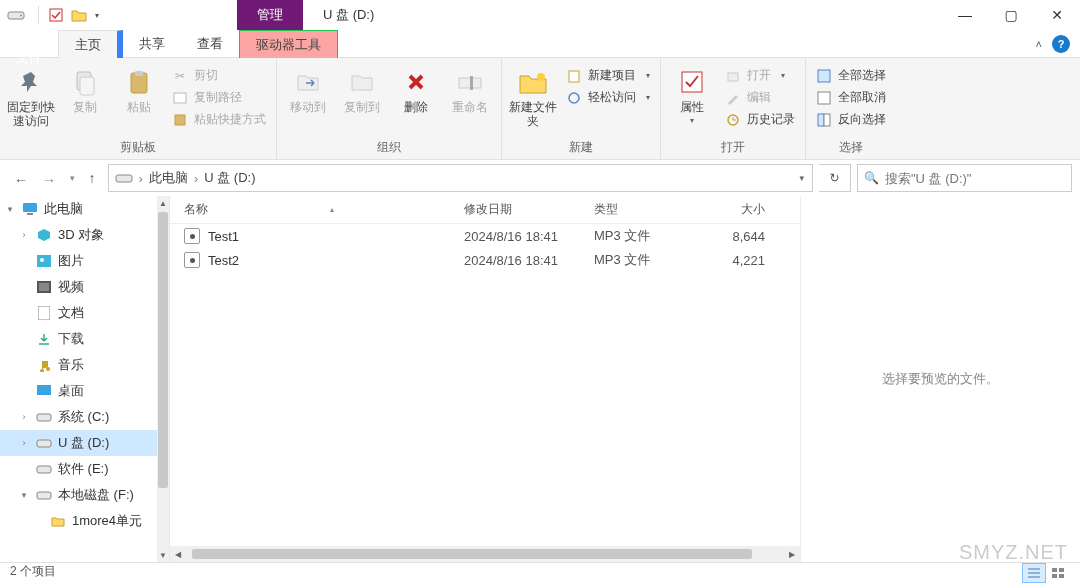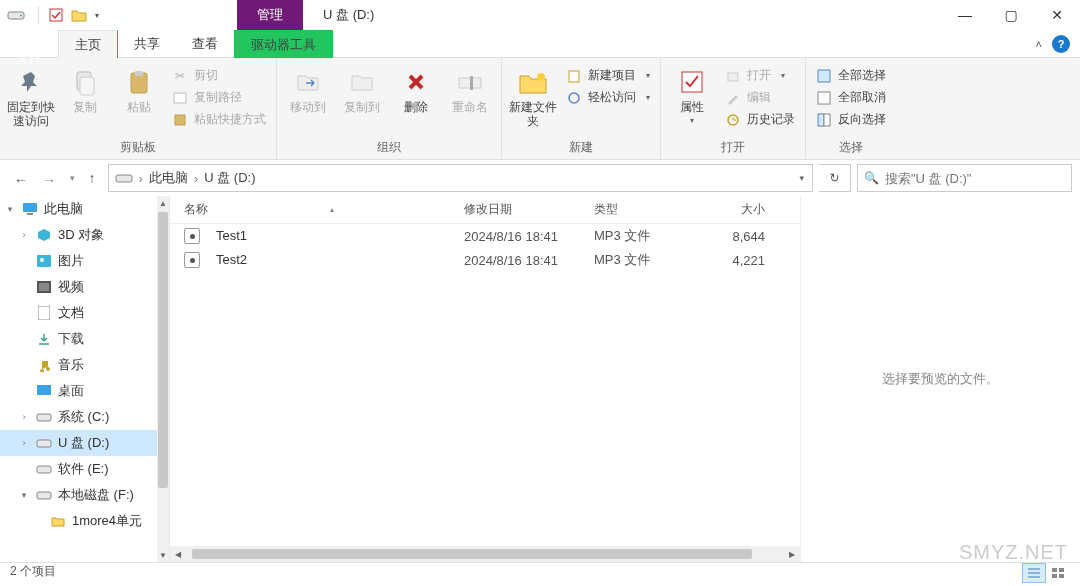--- a/index.html
+++ b/index.html
@@ -13,22 +13,22 @@
   .qat .sep { width:1px; height:18px; background:#ddd; margin:0 2px; }
   .ctx-tab { background: #701a75; color: #fff; display: flex; align-items: center; padding: 0 20px; font-size: 13px; margin-left: 130px; }
   .tb-title { display: flex; align-items: center; padding-left: 20px; font-size: 13px; color: #333; }
   .tb-spacer { flex: 1; }
   .winbtn { width: 46px; display: flex; align-items: center; justify-content: center; color: #333; font-size: 14px; }
 
   
   .tabs { height: 28px; background: #fff; display: flex; align-items: stretch; border-bottom: 1px solid #e1e1e1; position: relative; }
   .tab { padding: 0 16px; display: flex; align-items: center; font-size: 13px; color: #444; }
   .tab.file { background: #4d7c0f; color: #fff; margin-top: 28px; }
-  .tab.active { background: #f5f5f5; border-top: 1px solid #e1e1e1; border-right: 1px solid #3b82f6; border-left: 1px solid #e1e1e1; margin-bottom: -1px; }
-  .tab.ctx { background: #22c55e; border: 1px solid #1cc44d; border-bottom: none; margin-bottom: -1px; }
+  .tab.active { background: #f5f5f5; border-top: 1px solid #e1e1e1; border-right: 6px solid #3b82f6; border-left: 1px solid #e1e1e1; margin-bottom: -1px; }
+  .tab.ctx { background: #fca5a5; border: 1px solid #1cc44d; border-bottom: none; margin-bottom: -1px; }
   .tabs-right { margin-left:auto; display:flex; align-items:center; gap:10px; padding-right:10px; color:#555; }
   .help-icon { width:18px; height:18px; border-radius:50%; background:#1979ca; color:#fff; display:flex; align-items:center; justify-content:center; font-size:11px; font-weight:bold; }
 
   
   .ribbon { height: 102px; background: #f5f5f5; display: flex; border-bottom: 1px solid #e1e1e1; }
   .rgroup { border-right: 1px solid #e1e1e1; display: flex; flex-direction: column; padding: 2px 6px 0; }
   .rgroup-body { flex: 1; display: flex; align-items: flex-start; gap: 4px; padding-top: 4px; }
   .rgroup-label { text-align: center; font-size: 12px; color: #666; padding: 2px 0 3px; }
   .bigbtn { width: 50px; display: flex; flex-direction: column; align-items: center; text-align: center; font-size: 12px; color: #444; line-height: 1.2; padding-top: 2px; gap:2px; }
   .bigbtn.disabled { color: #aaa; }
@@ -68,21 +68,21 @@
   .filelist { flex: 1; display:flex; flex-direction:column; position:relative; }
   .cols { height: 28px; display: flex; align-items: center; border-bottom: 1px solid #eee; font-size: 12px; color: #555; }
   .col { padding-left: 14px; display:flex; align-items:center; gap:6px; }
   .col.name { width: 280px; }
   .col.date { width: 130px; }
   .col.type { width: 125px; }
   .col.size { width: 70px; text-align:right; justify-content:flex-end; padding-right:10px; }
   .sort-ind { font-size:8px; color:#888; }
   .row { height: 24px; display: flex; align-items: center; font-size: 13px; color: #333; }
   .cell { padding-left: 14px; }
-  .cell.name { width: 280px; display:flex; align-items:flex-start; gap:16px; }
+  .cell.name { width: 280px; display:flex; align-items:center; gap:8px; }
   .cell.date { width: 130px; color:#555; }
   .cell.type { width: 125px; color:#555; }
   .cell.size { width: 70px; text-align:right; padding-right:10px; color:#555; }
   .fileico { width:16px; height:16px; border:1px solid #999; border-radius:2px; display:flex; align-items:center; justify-content:center; font-size:7px; background:#fff; }
   .fileico::after { content:""; width:5px; height:5px; border-radius:50%; background:#555; }
 
   .hscroll { height:16px; background:#f0f0f0; display:flex; align-items:center; position:absolute; bottom:0; left:0; right:0; }
   .hscroll .arr { width:16px; text-align:center; font-size:8px; color:#666; }
   .hscroll .track { flex:1; height:12px; background:#f0f0f0; position:relative; }
   .hscroll .thumb { position:absolute; left:6px; top:1px; height:10px; width:560px; background:#c8c8c8; border-radius:2px; }

